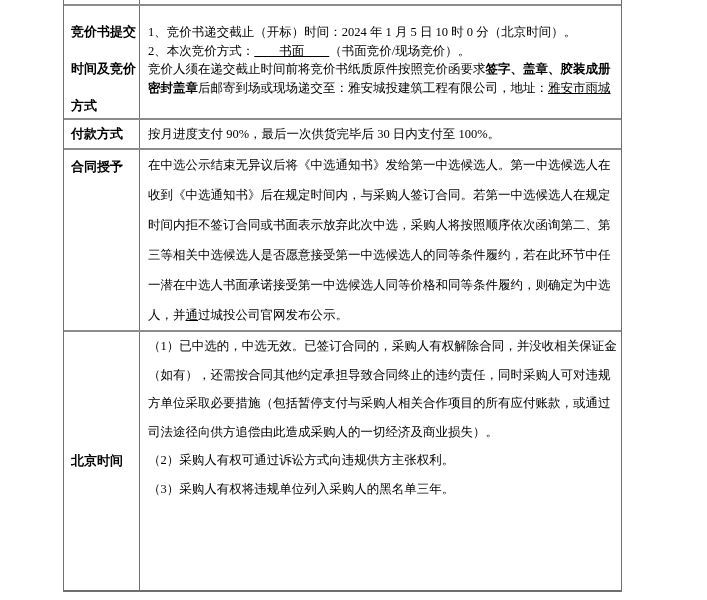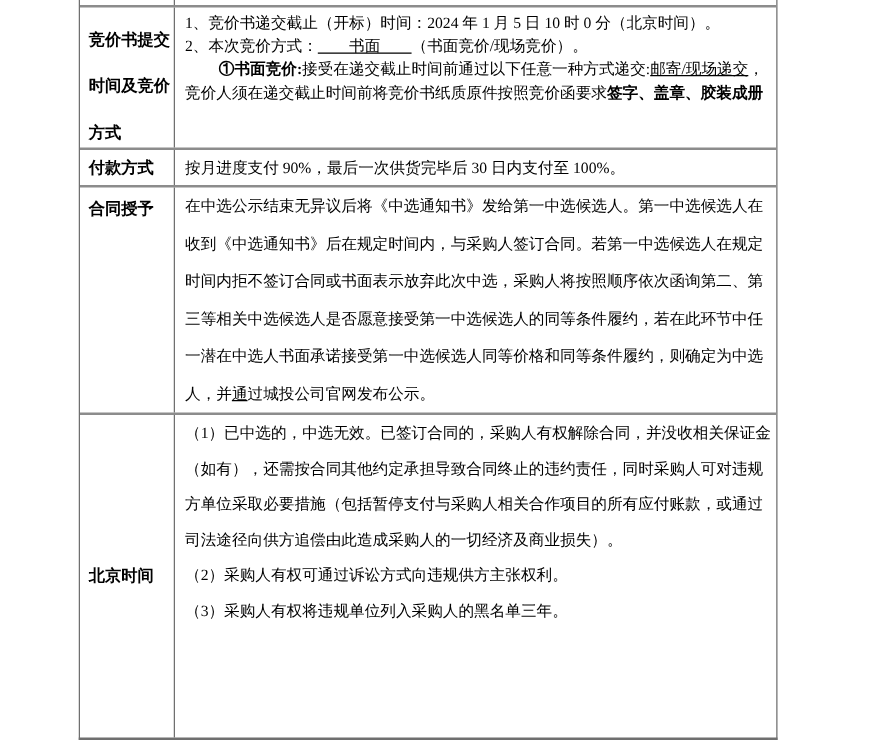--- a/index.html
+++ b/index.html
@@ -22,21 +22,21 @@
     font-weight:bold;font-size:13px;padding-left:7px;padding-right:2px;
     font-family:"Liberation Sans","DejaVu Sans",sans-serif;
   }
   .content{
     flex:1 1 auto;padding-left:8px;padding-right:3px;
     font-size:12.5px;overflow:hidden;
   }
   
   .r1{height:112px;}
   .r1 .label{line-height:37px;padding-top:7px;}
-  .r1 .content{padding-top:3px;}
+  .r1 .content{padding-top:17px;}
   .r1 .ln{line-height:18.5px;white-space:nowrap;}
   .r1 .ln.indent{text-indent:27px;}
   .r2{height:28px;}
   .r2 .label{display:flex;align-items:center;}
   .r2 .content{display:flex;align-items:center;}
   .r2 .ln{line-height:28px;white-space:nowrap;}
   .r3{height:180px;}
   .r3 .label{line-height:30px;padding-top:2px;}
   .r3 .content .para{line-height:30px;}
   .r4{height:258px;}
@@ -54,22 +54,22 @@
   <div class="trow sliver">
     <div class="cell label"></div>
     <div class="cell content"></div>
   </div>
 
   <div class="trow r1">
     <div class="cell label">竞价书提交时间及竞价方式</div>
     <div class="cell content">
       <div class="ln"><span>1、竞价书递交截止（开标）时间：2024 年 1 月 5 日 10 时 0 分（北京时间）。</span></div>
       <div class="ln"><span>2、本次竞价方式：</span><span class="u">　　书面　　</span><span>（书面竞价/现场竞价）。</span></div>
-      <div class="ln indent"><span class="b">①书面竞价:</span><span>接受在递交截止时间前通过以下任意一种方式递交:</span><span class="u">邮寄/现场递交</span><span>，</span></div>
       <div class="ln"><span>竞价人须在递交截止时间前将竞价书纸质原件按照竞价函要求</span><span class="b">签字、盖章、胶装成册</span></div>
+      <div class="ln"><span class="b">密封盖章</span><span>后邮寄到场或现场递交至：雅安城投建筑工程有限公司，地址：</span><span class="u">雅安市雨城</span></div>
     </div>
   </div>
 
   <div class="trow r2">
     <div class="cell label">付款方式</div>
     <div class="cell content">
       <div class="ln"><span>按月进度支付 90%，最后一次供货完毕后 30 日内支付至 100%。</span></div>
     </div>
   </div>
 

